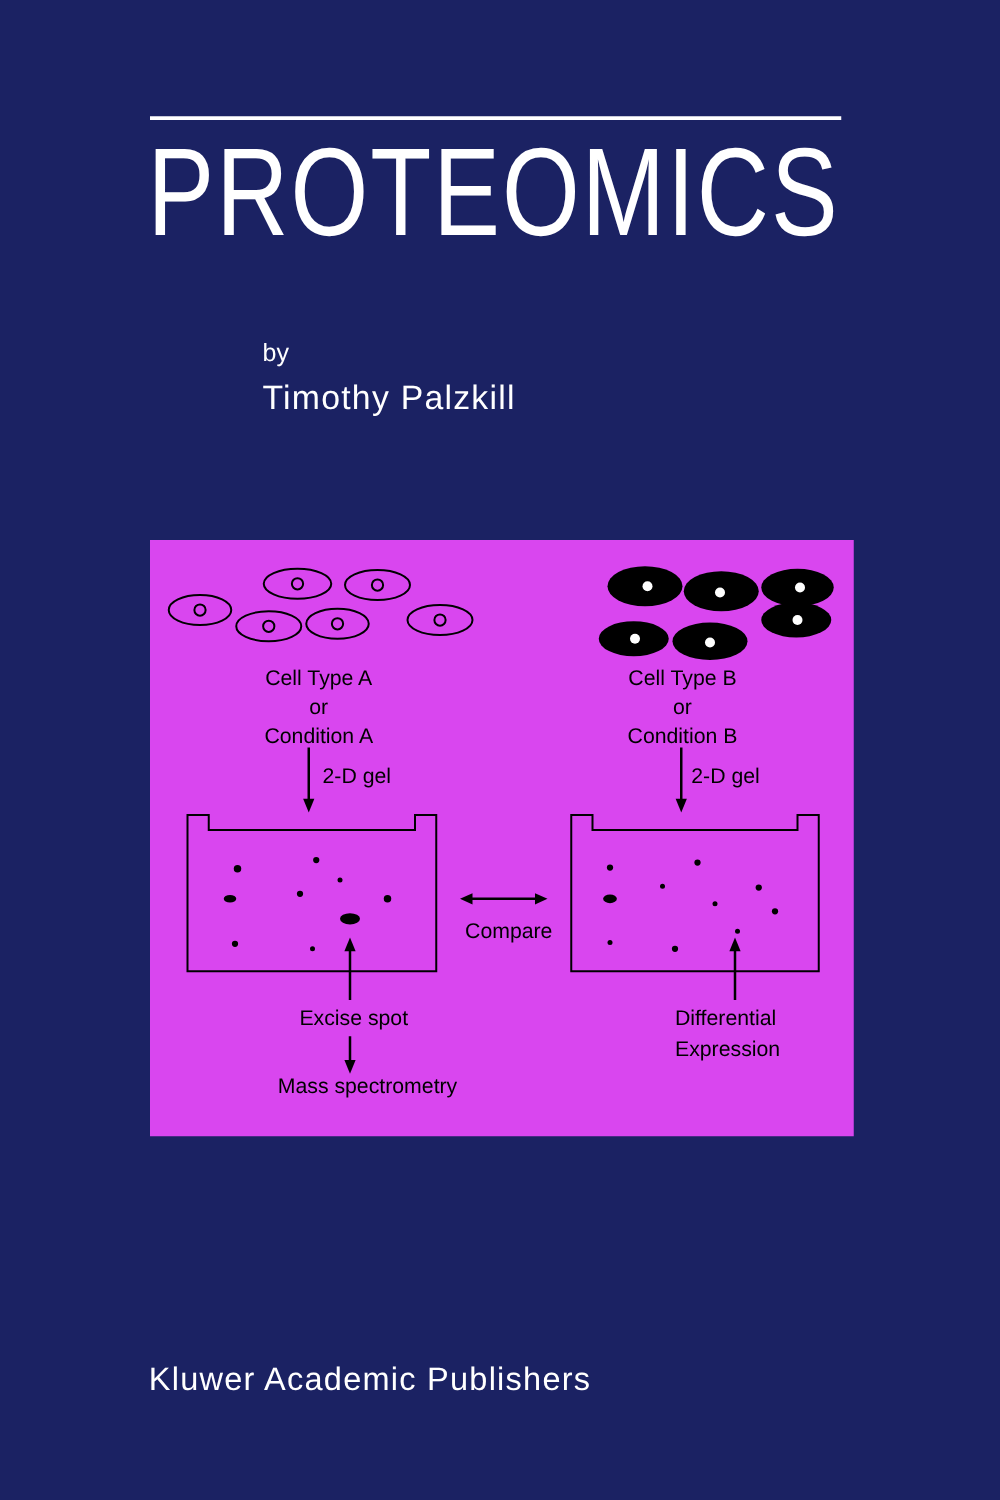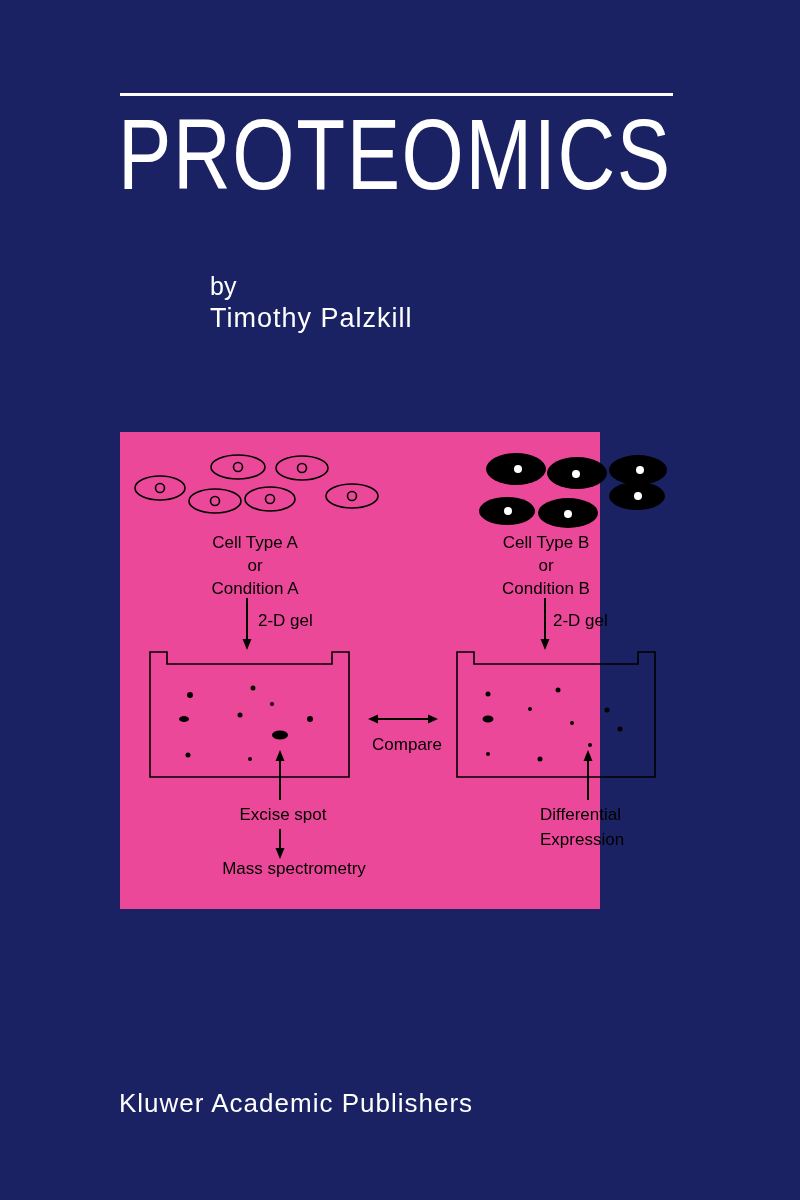--- a/index.html
+++ b/index.html
@@ -29,37 +29,37 @@
     line-height: 100px;
     letter-spacing: 2px;
     color: #ffffff;
     transform: scaleX(0.8);
     transform-origin: left top;
     white-space: nowrap;
   }
   .byline {
     position: absolute;
     left: 210px; top: 272px;
-    font-size: 25px;
+    font-size: 20px;
     font-weight: 300;
     color: #ffffff;
   }
   .author {
     position: absolute;
     left: 210px; top: 303px;
     font-size: 27px;
     font-weight: 400;
     letter-spacing: 1px;
     color: #ffffff;
   }
   .panel {
     position: absolute;
     left: 120px; top: 432px;
-    width: 480px; height: 477px;
-    background: #ec4899;
+    width: 563px; height: 477px;
+    background: #d946ef;
   }
   .panel svg {
     display: block;
     font-family: "Liberation Sans", sans-serif;
     font-size: 17px;
     fill: #000000;
   }
   .publisher {
     position: absolute;
     left: 119px; top: 1088px;

